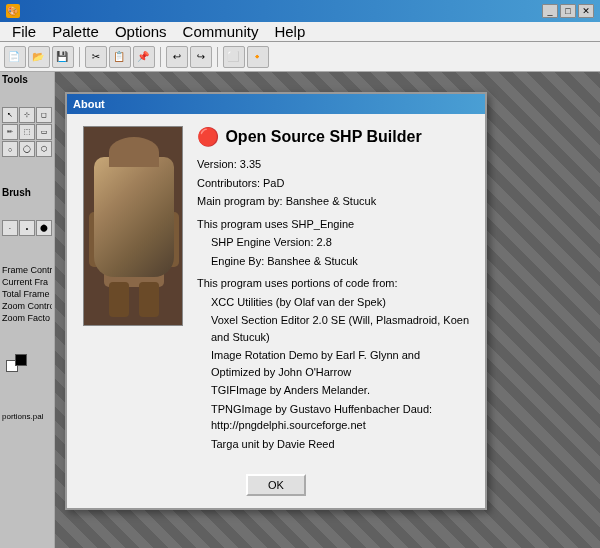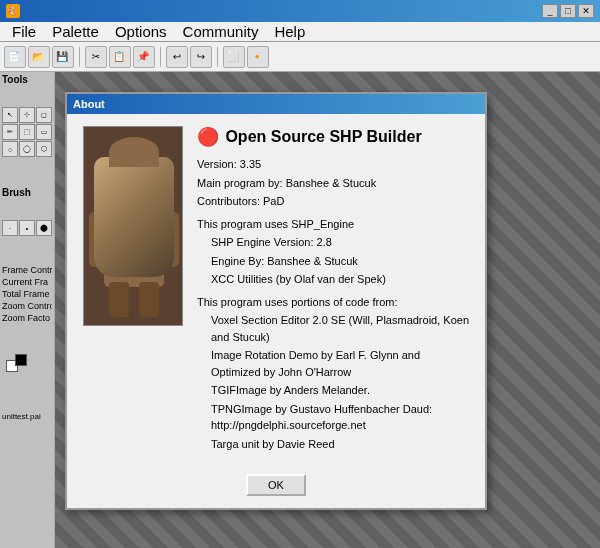--- a/index.html
+++ b/index.html
@@ -358,21 +358,21 @@
       <div class="frame-label">Frame Contro</div>
       <div class="frame-label">Current Fra</div>
       <div class="frame-label">Total Frame</div>
       <div class="frame-label">Zoom Contro</div>
       <div class="frame-label">Zoom Facto</div>
     </div>
     <div class="palette-bar" style="margin-top:8px;">
       <div class="pal-white" style="position:relative; top:4px; left:4px;"></div>
       <div class="pal-black" style="position:relative; top:-2px;"></div>
     </div>
-    <div style="font-size:8px; margin-top:20px;">unittest.pal</div>
+    <div style="font-size:8px; margin-top:20px;">portions.pal</div>
   </div>
 
   <div class="canvas-area">
     <div class="canvas-bg"></div>
 
     <div class="about-dialog">
 
       <div class="about-title-bar">
         <span class="about-title-text">About</span>
       </div>
@@ -406,27 +406,27 @@
             <rect x="32" y="76" width="36" height="5" rx="2" fill="#4a3018"></rect>
           </svg>
         </div>
 
         <div class="about-text">
           <div class="about-title-main">
             <span>🔴</span>
             <span style="font-size:16px; font-weight:bold;">Open Source SHP Builder</span>
           </div>
           <div class="about-line">Version: 3.35</div>
+          <div class="about-line">Contributors: PaD</div>
           <div class="about-line">Main program by: Banshee &amp; Stucuk</div>
-          <div class="about-line">Contributors: PaD</div>
           <div class="about-line about-section-gap">This program uses SHP_Engine</div>
           <div class="about-line about-indented">SHP Engine Version: 2.8</div>
           <div class="about-line about-indented">Engine By: Banshee &amp; Stucuk</div>
+          <div class="about-line about-section-gap">This program uses portions of code from:</div>
           <div class="about-line about-indented">XCC Utilities (by Olaf van der Spek)</div>
-          <div class="about-line about-section-gap">This program uses portions of code from:</div>
           <div class="about-line about-indented">Voxel Section Editor 2.0 SE (Will, Plasmadroid, Koen and Stucuk)</div>
           <div class="about-line about-indented">Image Rotation Demo by Earl F. Glynn and Optimized by John O'Harrow</div>
           <div class="about-line about-indented">TGIFImage by Anders Melander.</div>
           <div class="about-line about-indented">TPNGImage by Gustavo Huffenbacher Daud: http://pngdelphi.sourceforge.net</div>
           <div class="about-line about-indented">Targa unit by Davie Reed</div>
         </div>
       </div>
 
       <div class="about-footer">
         <button class="ok-btn">OK</button>

